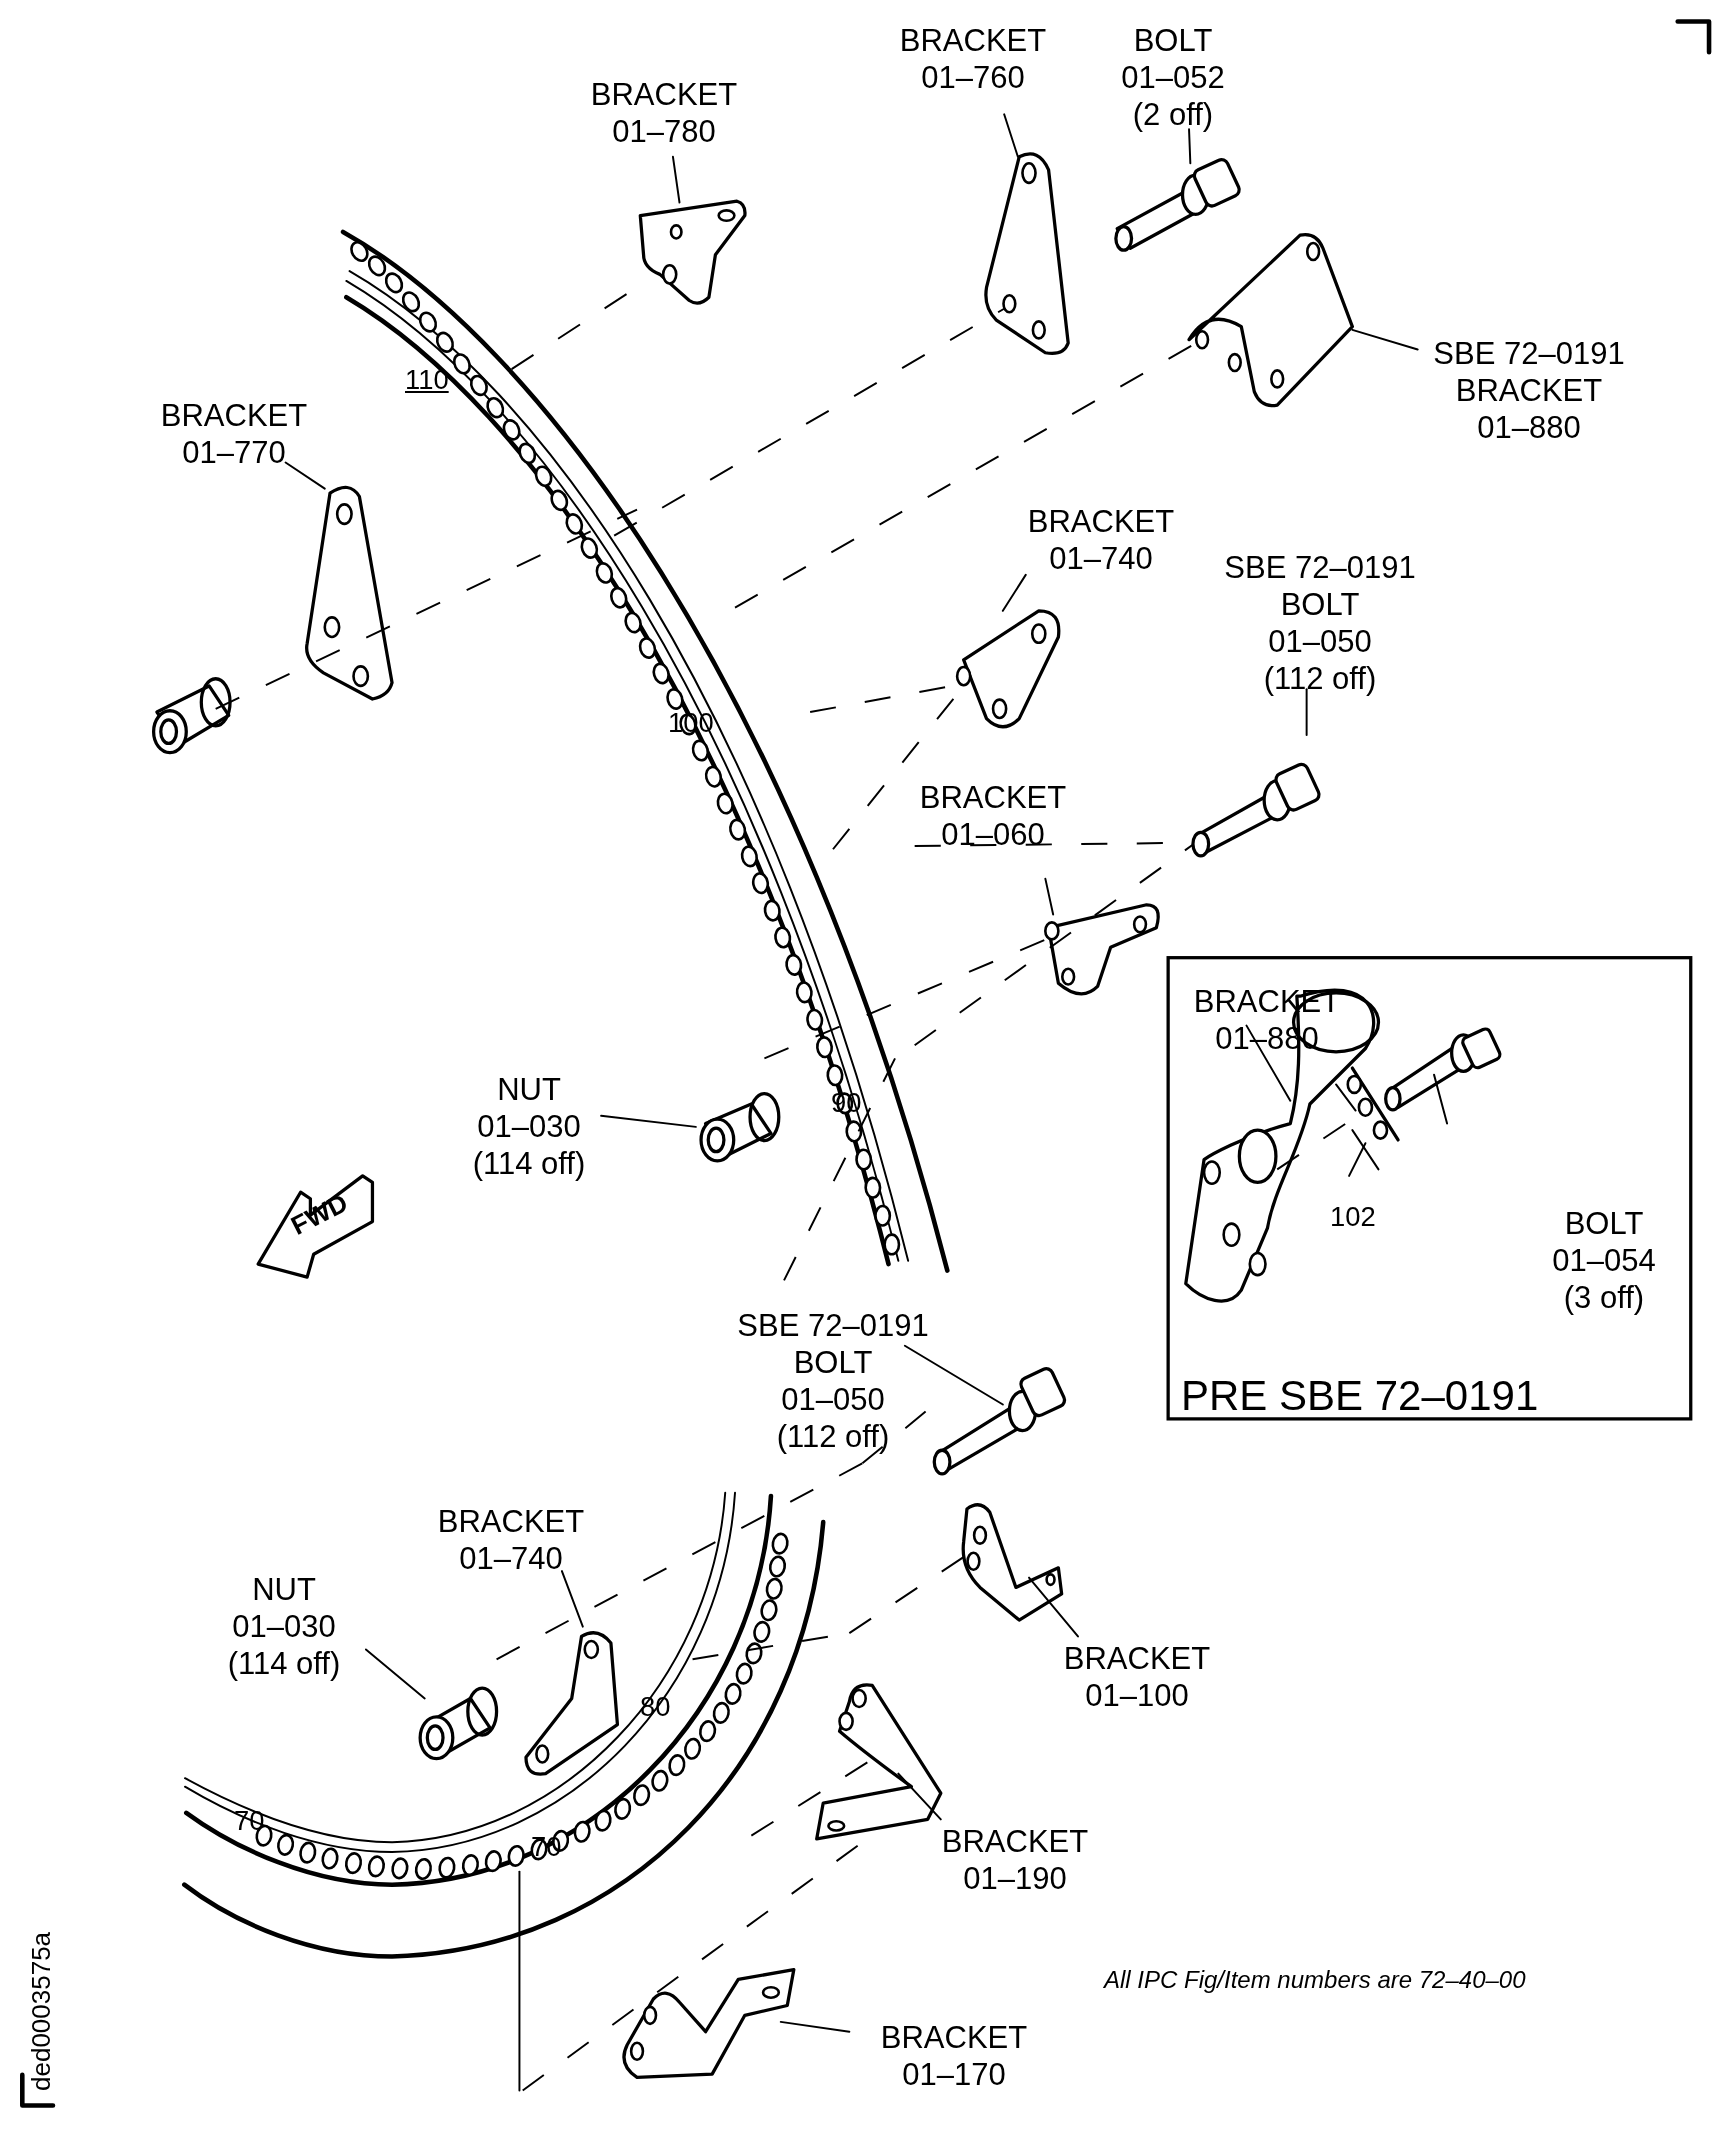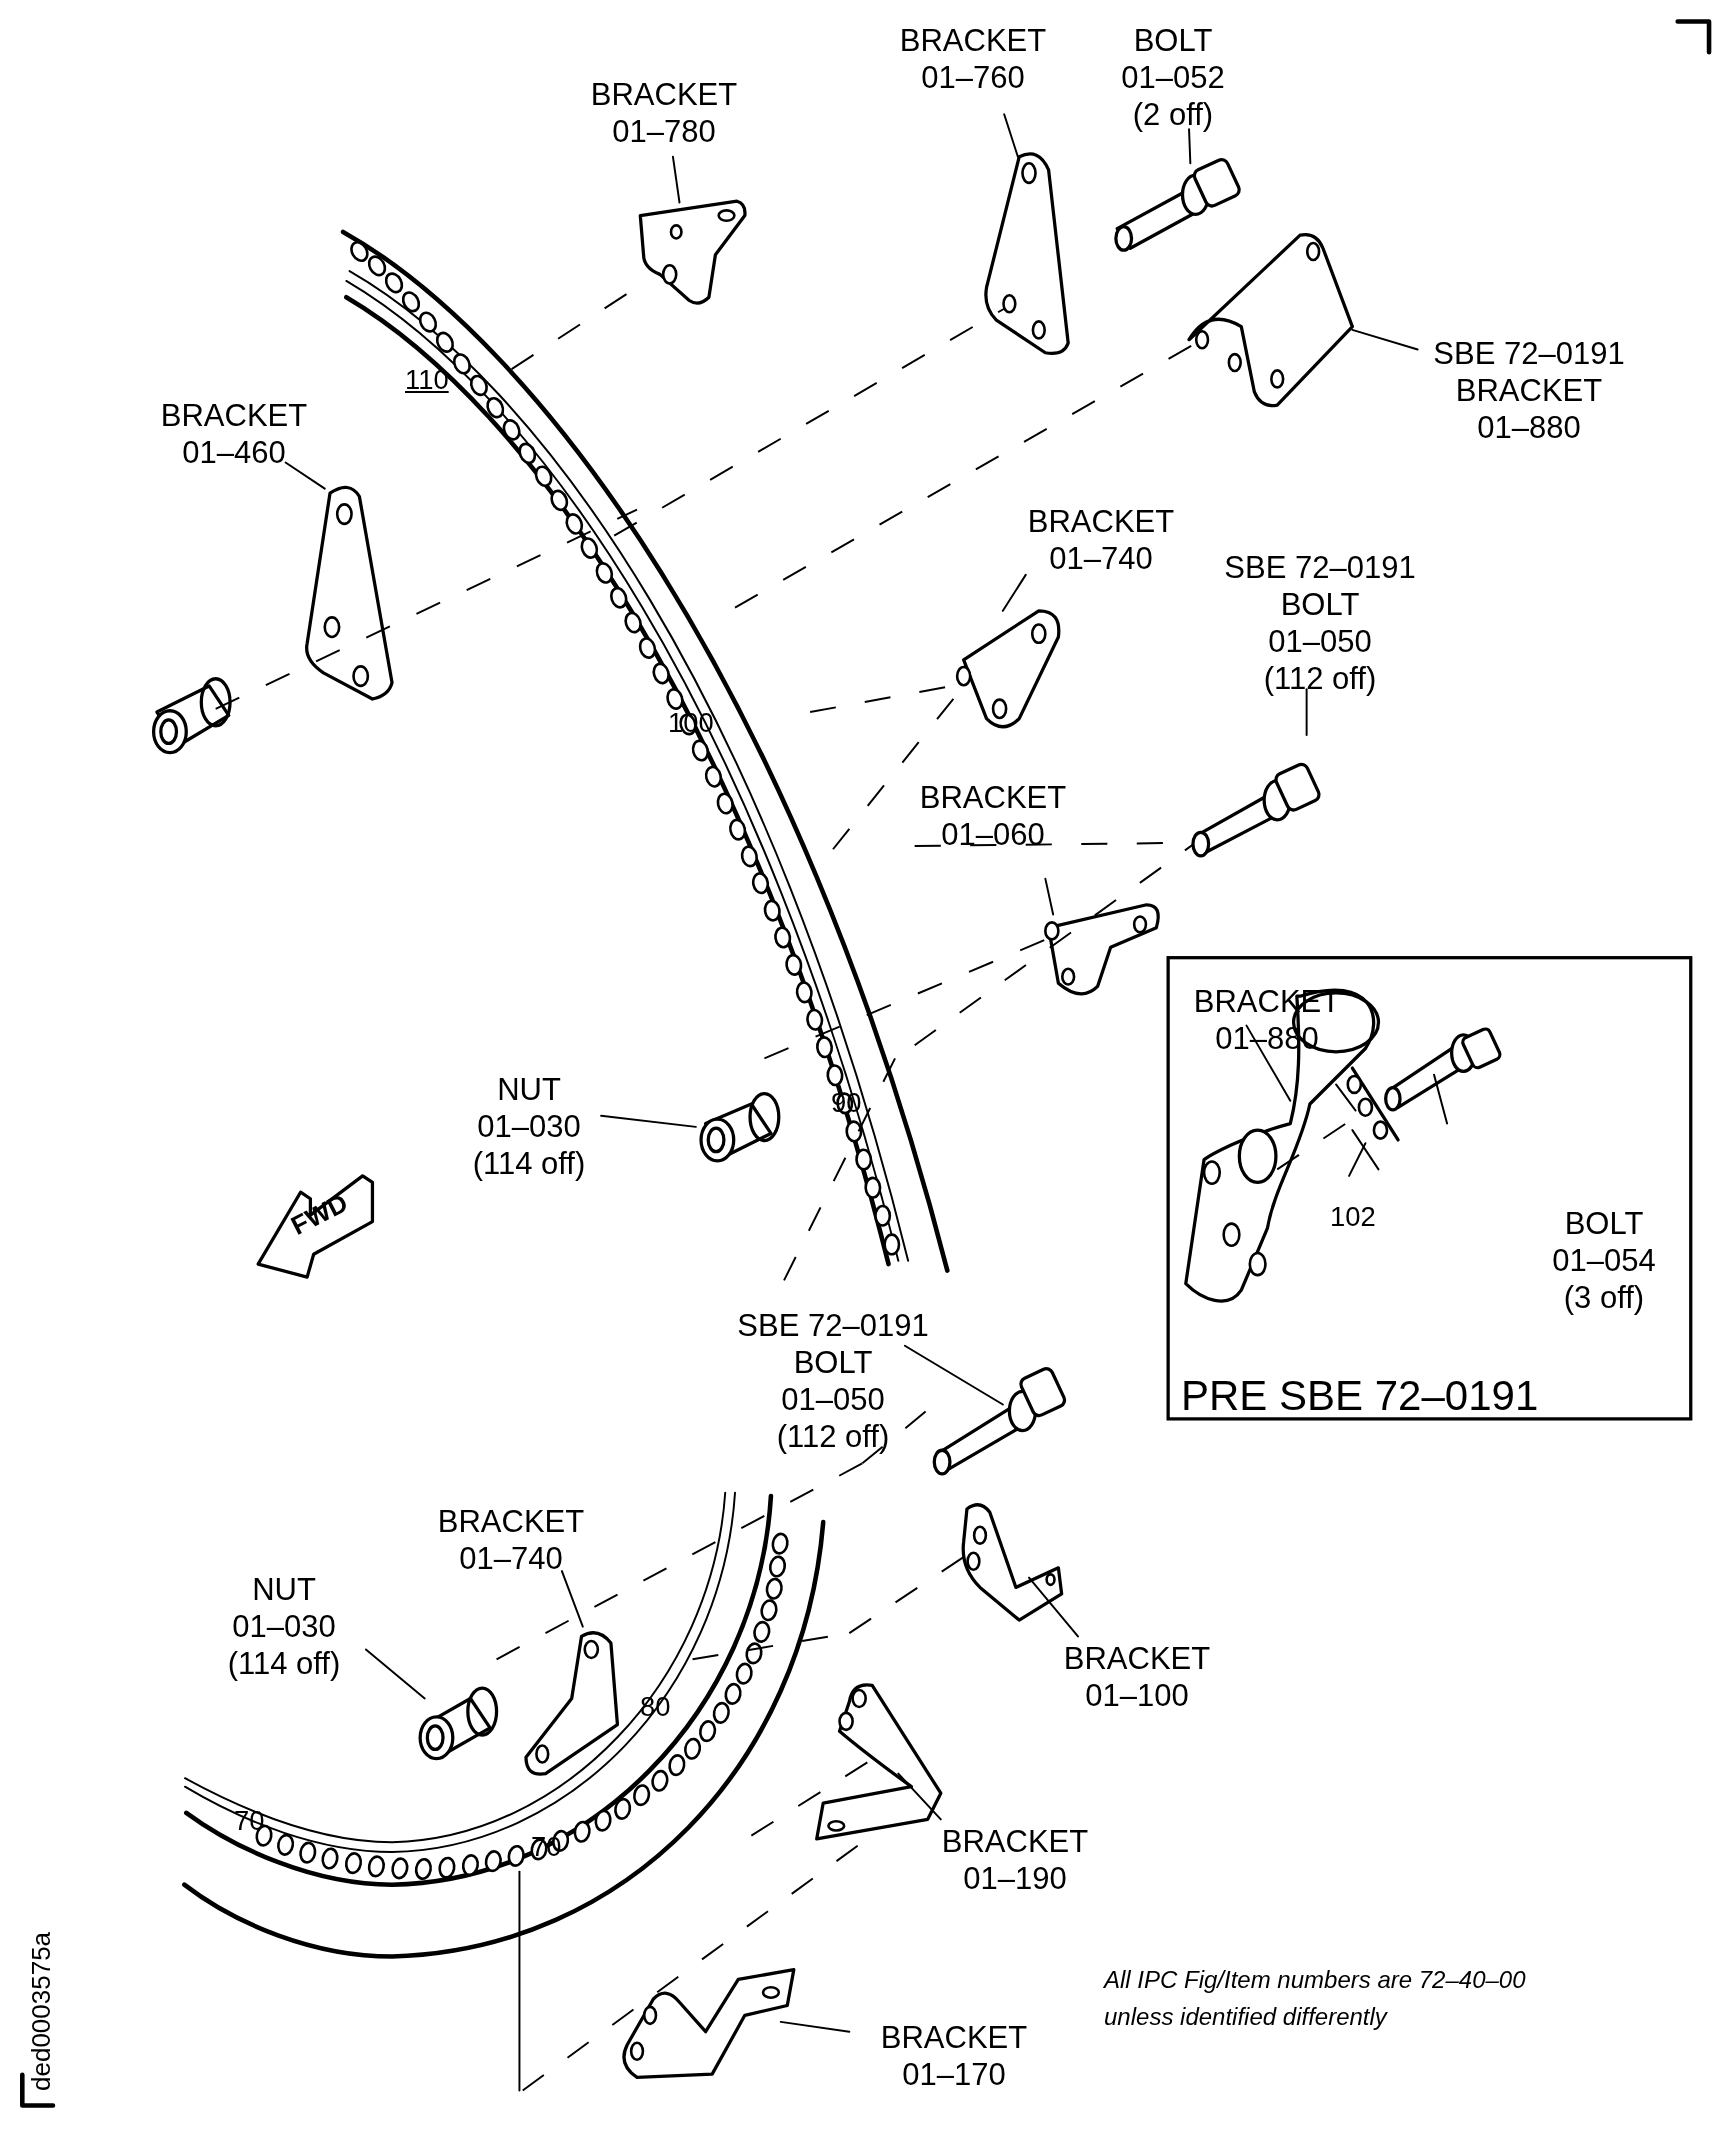--- a/index.html
+++ b/index.html
@@ -315,21 +315,21 @@
     <div>01–052</div>
     <div>(2 off)</div>
 </div>
 <div class="lbl" style="left:1529px; top:335px;">
   <div>SBE 72–0191</div>
     <div>BRACKET</div>
     <div>01–880</div>
 </div>
 <div class="lbl" style="left:234px; top:397px;">
   <div>BRACKET</div>
-    <div>01–460</div>
+    <div>01–770</div>
 </div>
 <div class="lbl" style="left:1101px; top:503px;">
   <div>BRACKET</div>
     <div>01–740</div>
 </div>
 <div class="lbl" style="left:1320px; top:549px;">
   <div>SBE 72–0191</div>
     <div>BOLT</div>
     <div>01–050</div>
     <div>(112 off)</div>
@@ -387,17 +387,16 @@
     <div>01–054</div>
     <div>(3 off)</div>
 </div>
 <div class="num" style="left:1330px; top:1181px;margin-top:20px;">102</div>
 <div class="inset-title">PRE SBE 72–0191</div>
 
 <div class="fwd">FWD</div>
 
 <div class="note">
   <div>All IPC Fig/Item numbers are 72–40–00</div>
-  <div>unless identified differently</div>
 </div>
 
 <div class="ref">ded0003575a</div>
 
 
 </body></html>

